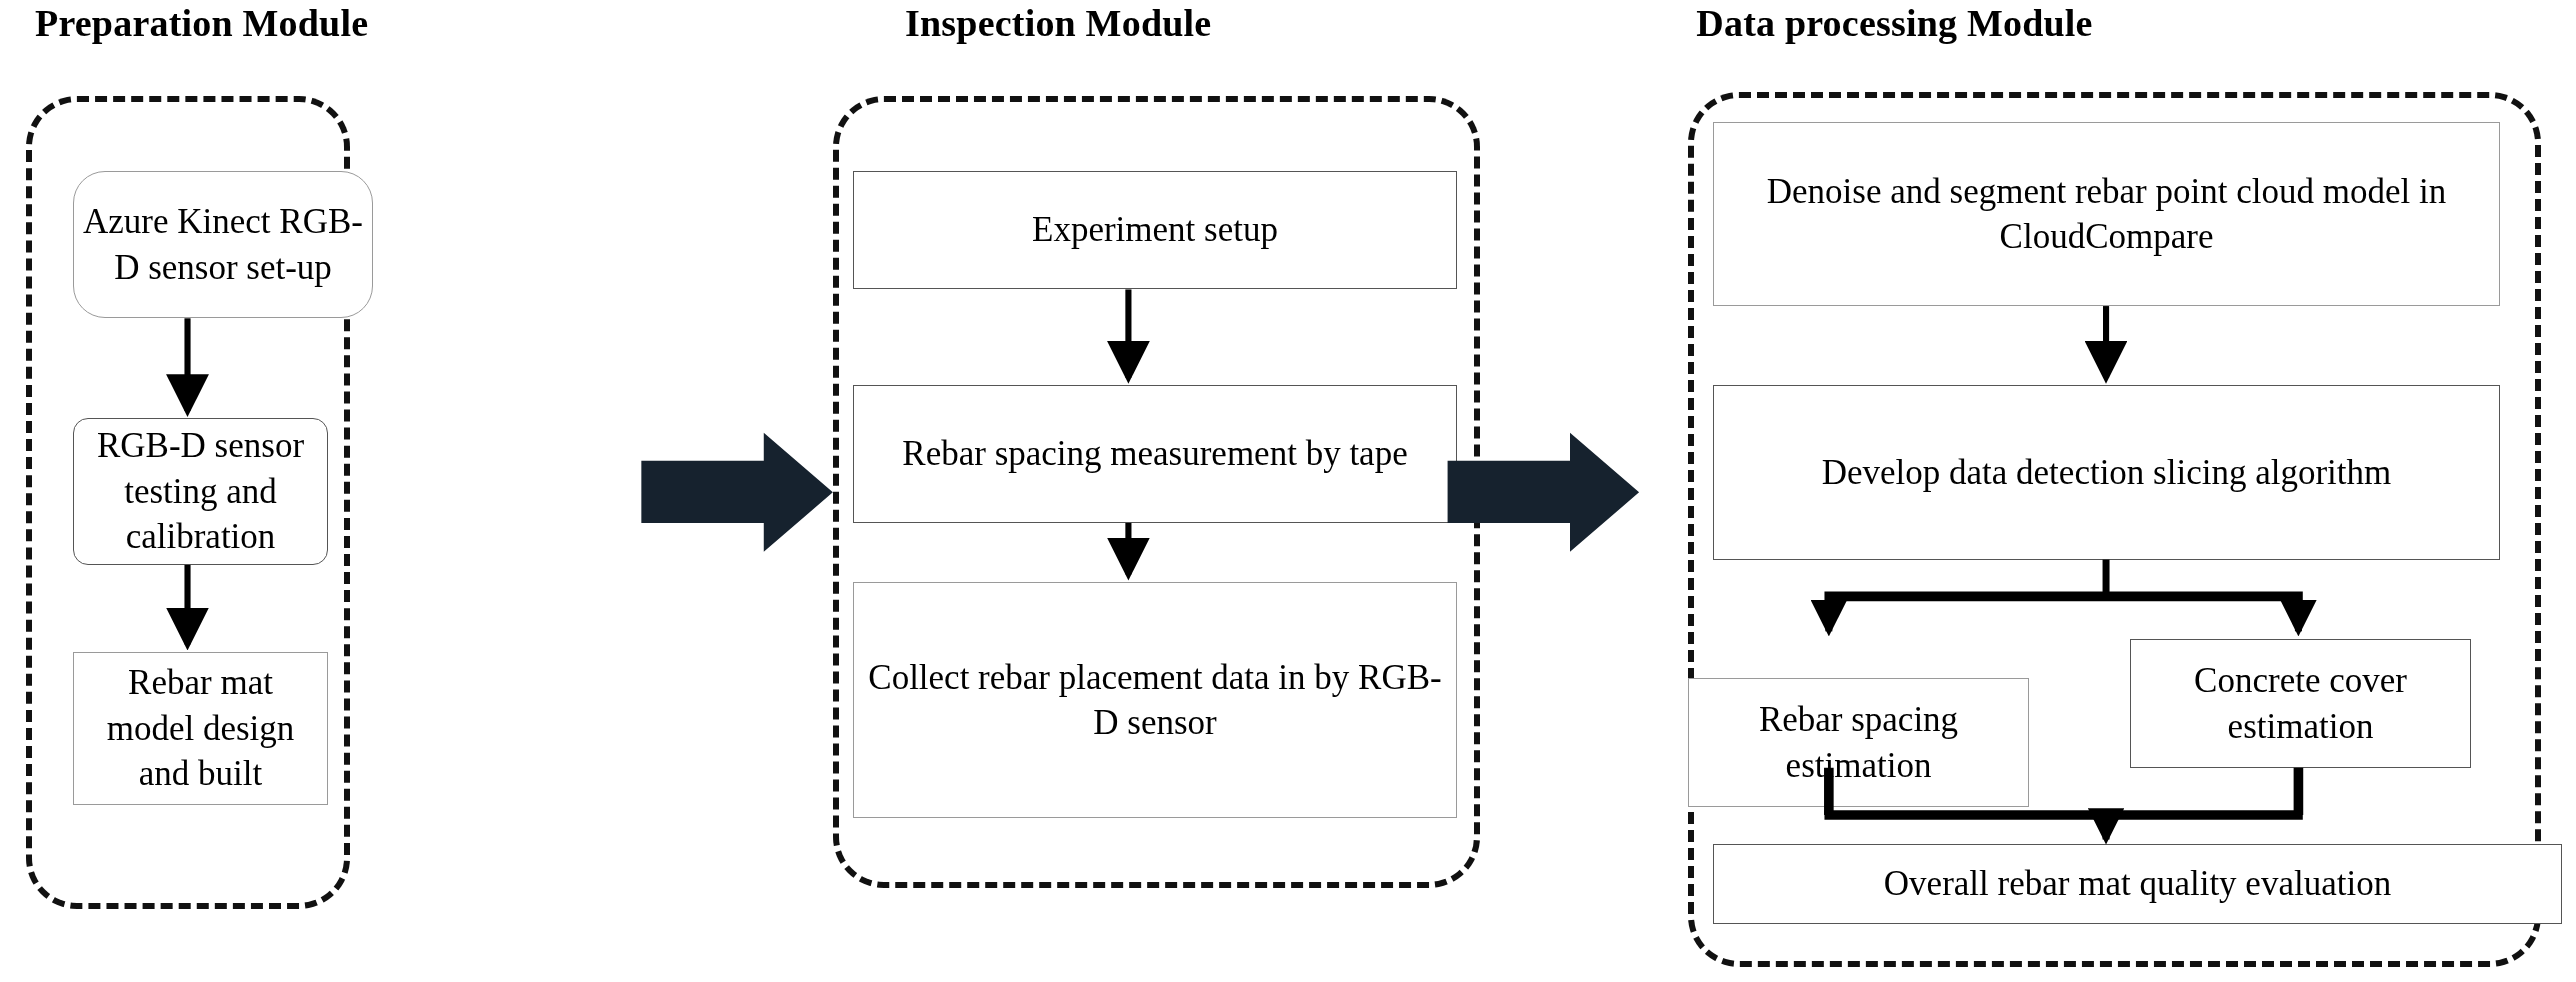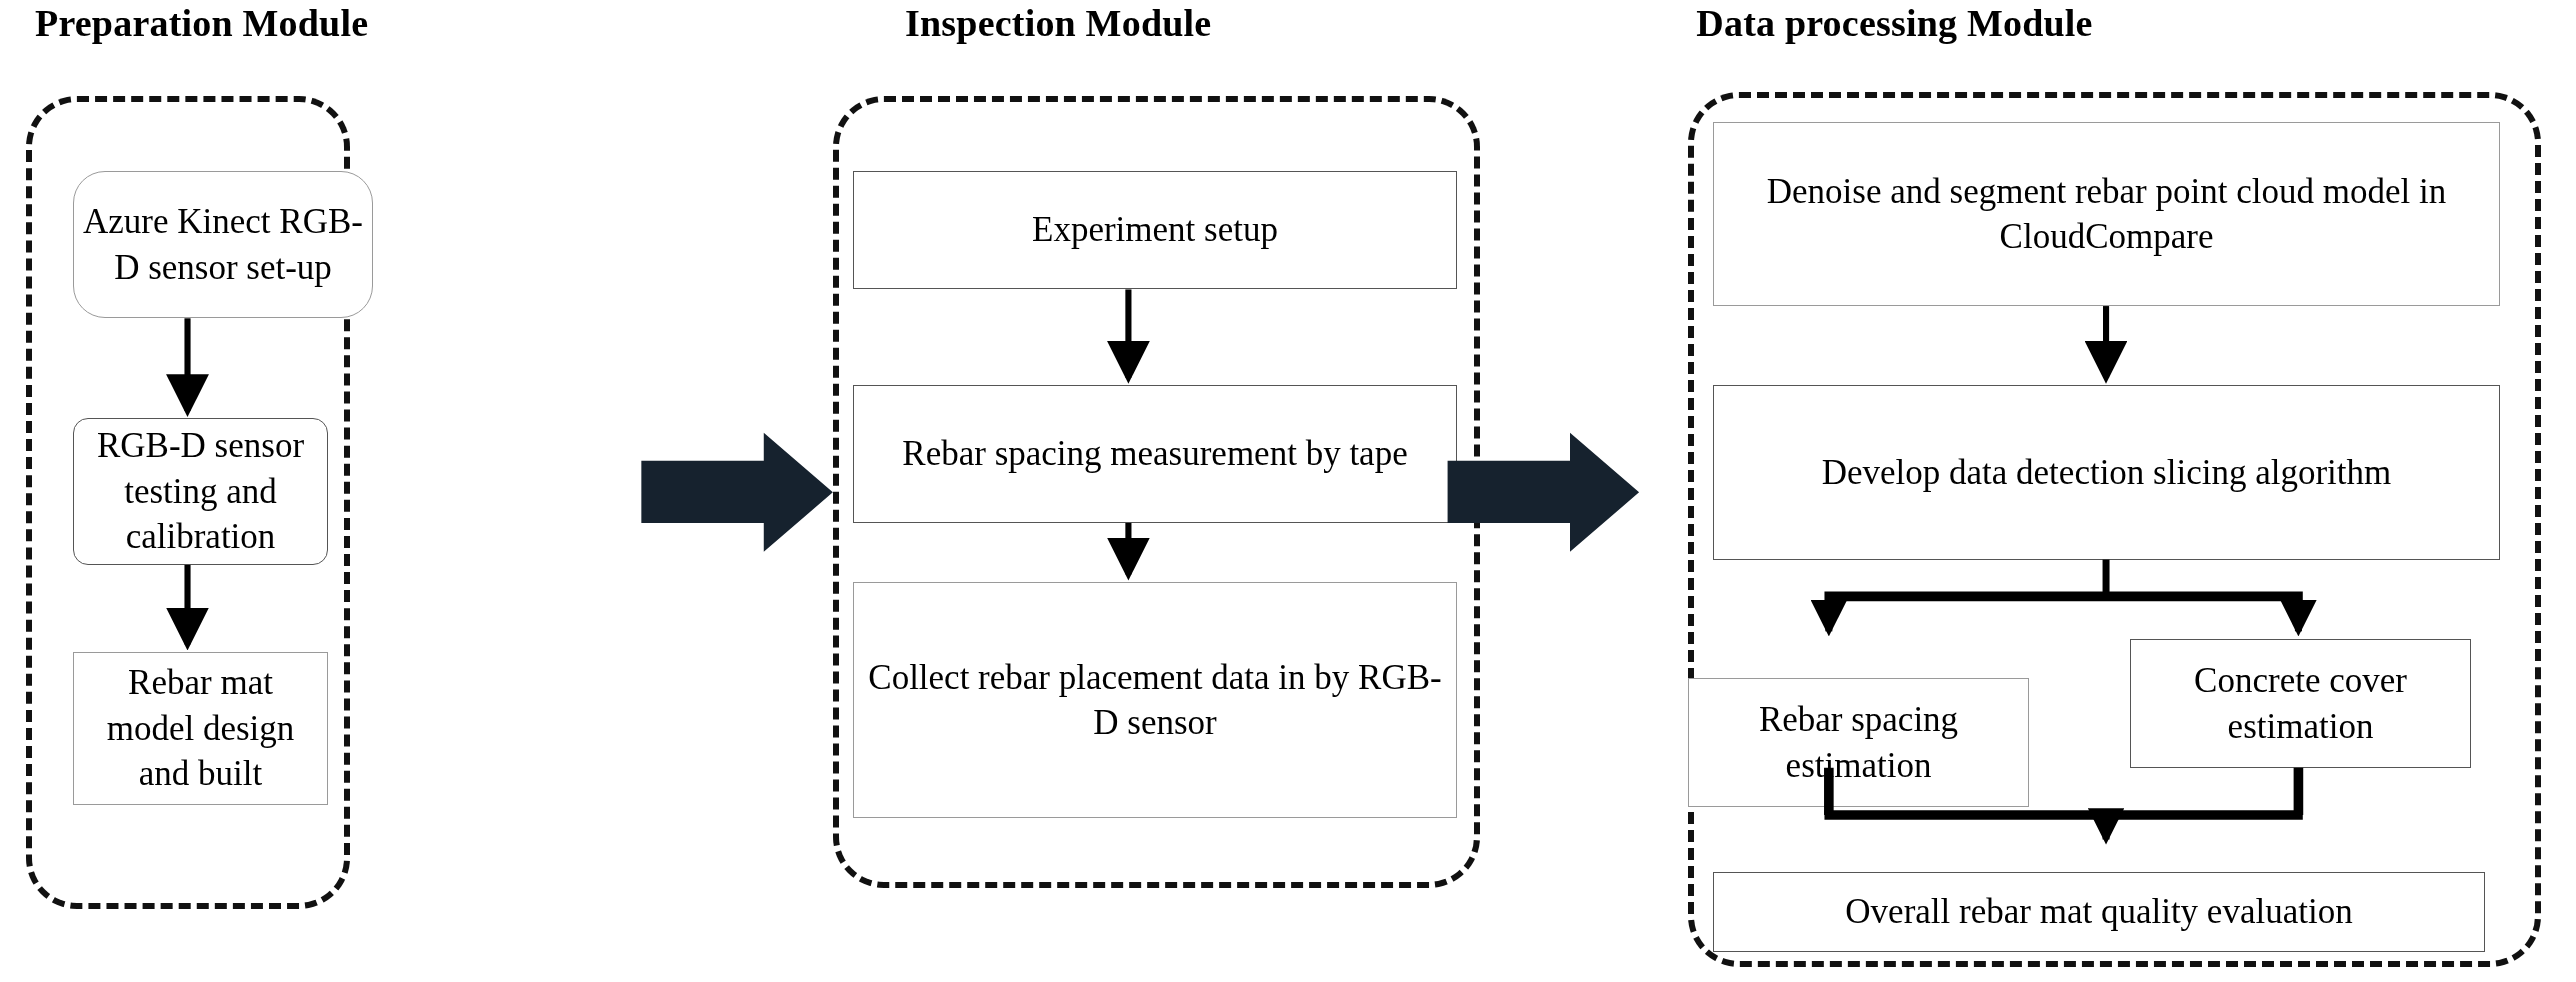--- a/index.html
+++ b/index.html
@@ -117,21 +117,21 @@
   </div>
 
   <div class="pbox" style="left:1688px; top:639px; width:341px; height:129px;margin-top:39px;">
     <span>Rebar spacing estimation</span>
   </div>
 
   <div class="pbox dark-border" style="left:2130px; top:639px; width:341px; height:129px;">
     <span>Concrete cover estimation</span>
   </div>
 
-  <div class="pbox dark-border tight" style="left:1713px; top:844px; width:772px; height:80px;margin-top:28px;">
+  <div class="pbox dark-border tight" style="left:1713px; top:844px; width:849px; height:80px;">
     <span>Overall rebar mat quality evaluation</span>
   </div>
 
   <svg id="wires" viewBox="0 0 2945 1123">
     <defs>
       <marker id="ah" viewBox="0 0 10 10" refX="8.6" refY="5" markerWidth="7" markerHeight="7" orient="auto-start-reverse">
         <path d="M 0 0 L 10 5 L 0 10 z" fill="#000000"></path>
       </marker>
       <marker id="ah-thick" viewBox="0 0 10 10" refX="8.6" refY="5" markerWidth="5.2" markerHeight="5.2" orient="auto-start-reverse">
         <path d="M 0 0 L 10 5 L 0 10 z" fill="#000000"></path>

